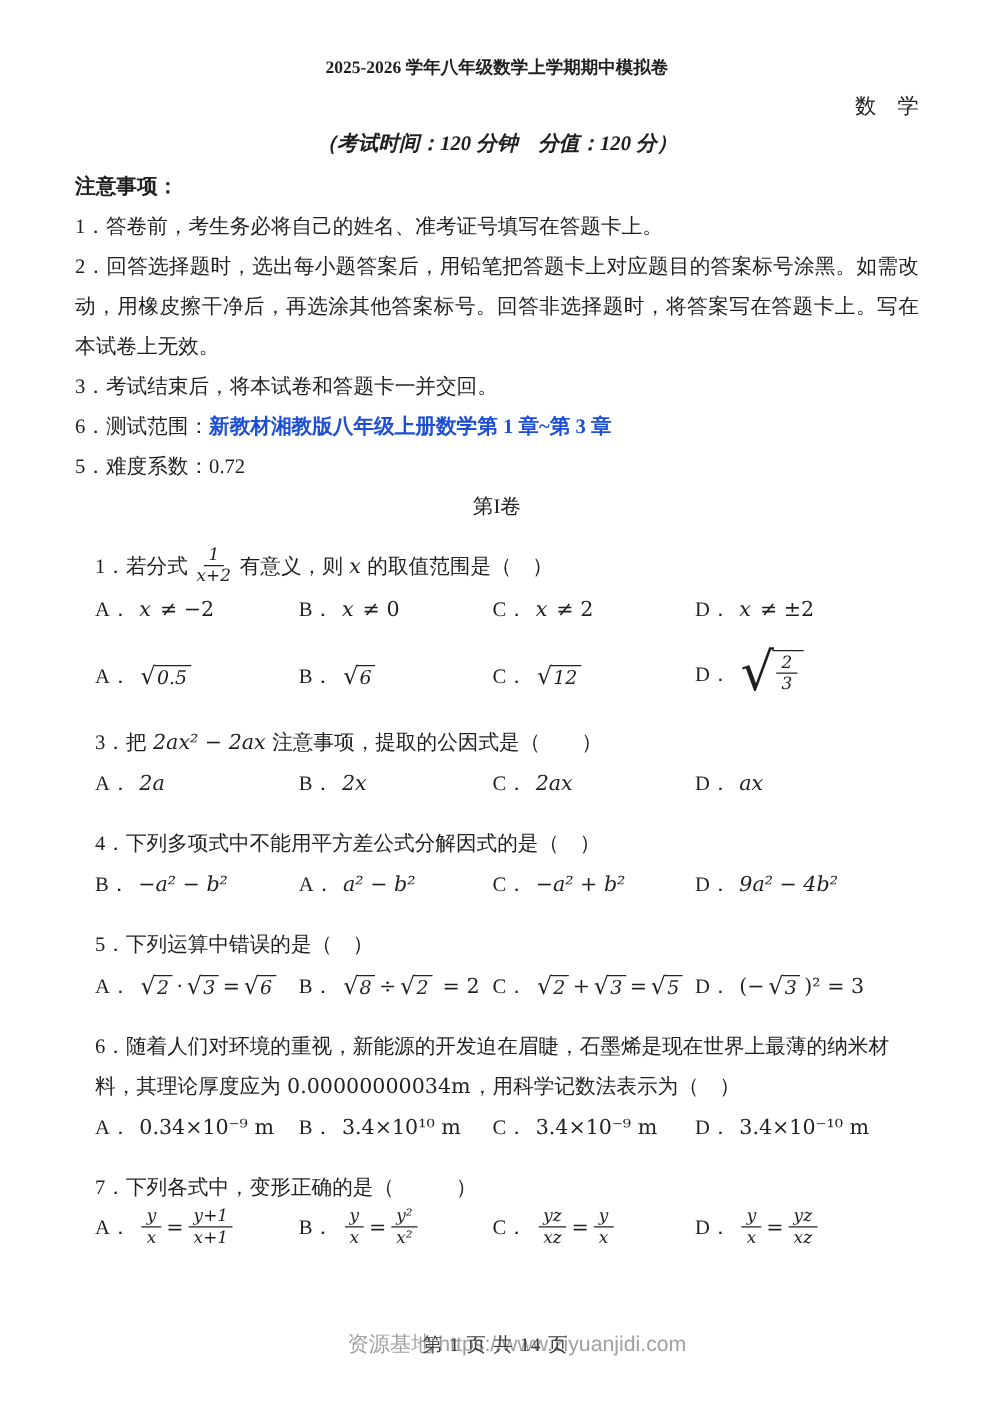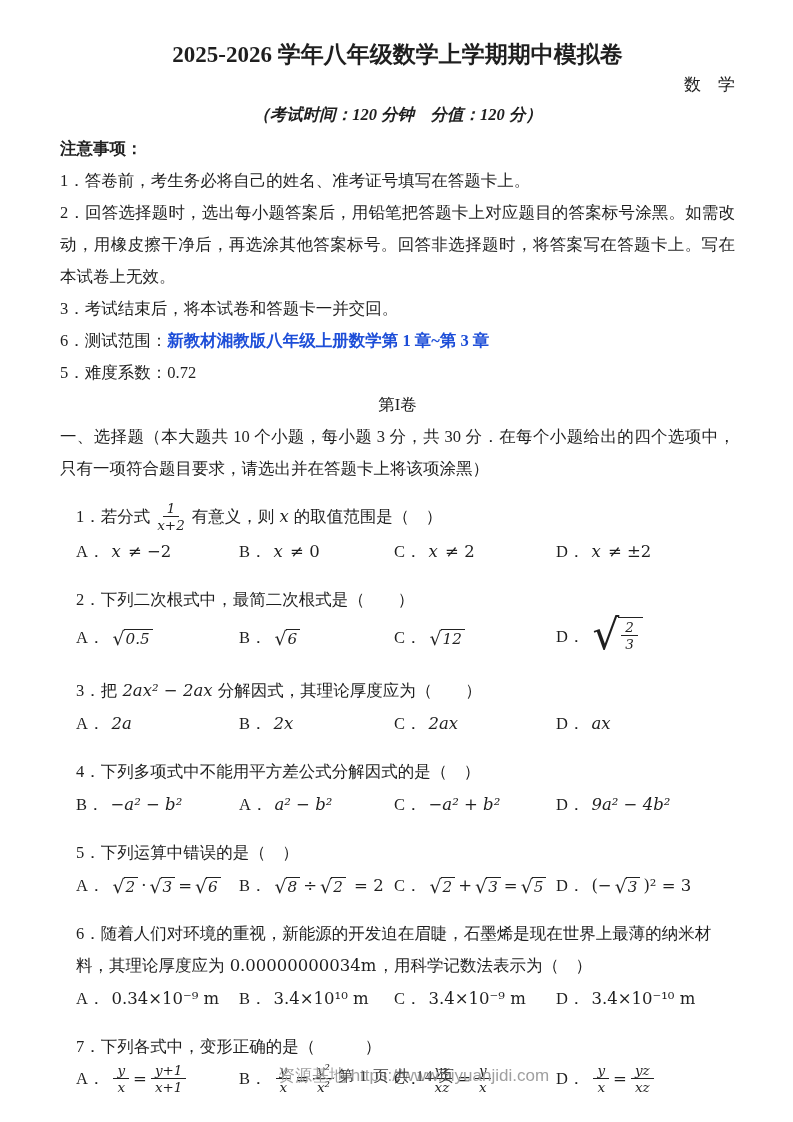--- a/index.html
+++ b/index.html
@@ -1,21 +1,21 @@
 <!DOCTYPE html>
 <html><head>
 <meta charset="utf-8">
 <style>
   html,body { margin:0; padding:0; background:#ffffff; }
   .page {
     position:relative; width:793px; height:1122px; background:#ffffff;
     font-family:"Liberation Serif","DejaVu Serif",serif; color:#1f1f1f; overflow:hidden;
   }
   .content { padding:42px 58px 0 60px; font-size:16.5px; }
-  .title   { text-align:center; font-weight:bold; font-size:23px; line-height:25px; margin-bottom:6px; }
+  .title   { text-align:center; font-weight:bold; font-size:14px; line-height:25px; margin-bottom:6px; }
   .subject { text-align:right; font-size:17px; line-height:24px; margin-bottom:6px; }
   .examinfo{ text-align:center; font-weight:bold; font-size:16.5px; line-height:24px; margin-bottom:6px;font-style:italic; }
   .noteshead { font-weight:bold; line-height:32px; }
   .note { margin:0; line-height:32px; }
   .just { text-align:justify; }
   .red  { color:#1d4ed8; font-weight:bold; }
   .volume { text-align:center; line-height:32px; }
   .question { margin:16px; }
   .stem { line-height:32px; }
   .options { display:grid; grid-template-columns:163px 155px 162px 1fr; align-items:center; margin:1px 0 5px; min-height:32px; }
@@ -52,37 +52,35 @@
     <div class="examinfo">（考试时间：120 分钟　分值：120 分）</div>
 
     <div class="noteshead">注意事项：</div>
     <p class="note">1．答卷前，考生务必将自己的姓名、准考证号填写在答题卡上。</p>
     <p class="note just">2．回答选择题时，选出每小题答案后，用铅笔把答题卡上对应题目的答案标号涂黑。如需改动，用橡皮擦干净后，再选涂其他答案标号。回答非选择题时，将答案写在答题卡上。写在本试卷上无效。</p>
     <p class="note">3．考试结束后，将本试卷和答题卡一并交回。</p>
     <p class="note"><span>6．测试范围：</span><span class="red">新教材湘教版八年级上册数学第 1 章~第 3 章</span></p>
     <p class="note">5．难度系数：0.72</p>
 
     <div class="volume">第I卷</div>
-    <p class="note just">一、选择题（本大题共 10 个小题，每小题 3 分，共 30 分．在每个小题给出的四个选项中，只有一项符合题目要求，请选出并在答题卡上将该项涂黑）</p>
 
     <div>
         <div class="question">
           <div class="stem"><span class="seg-tx">1．若分式</span><span class="fr">
               <span class="fnum">1</span>
               <span class="fden">x+2</span>
             </span><span class="seg-tx">有意义，则 </span><span class="seg-m">x</span><span class="seg-tx"> 的取值范围是（　）</span></div>
           <div class="options">
             <span class="opt"><span class="optlabel">A．</span><span class="seg-m">x</span><span class="seg-mu"> ≠ −2</span></span>
             <span class="opt"><span class="optlabel">B．</span><span class="seg-m">x</span><span class="seg-mu"> ≠ 0</span></span>
             <span class="opt"><span class="optlabel">C．</span><span class="seg-m">x</span><span class="seg-mu"> ≠ 2</span></span>
             <span class="opt"><span class="optlabel">D．</span><span class="seg-m">x</span><span class="seg-mu"> ≠ ±2</span></span>
           </div>
         </div>
         <div class="question">
-          <div class="stem"><span class="seg-tx">2．下列二次根式中，最简二次根式是（　　）</span></div>
           <div class="options">
             <span class="opt"><span class="optlabel">A．</span><span class="sq">
                 <span class="rad">√</span>
                 <span class="rc">0.5</span>
               </span></span>
             <span class="opt"><span class="optlabel">B．</span><span class="sq">
                 <span class="rad">√</span>
                 <span class="rc">6</span>
               </span></span>
             <span class="opt"><span class="optlabel">C．</span><span class="sq">
@@ -92,21 +90,21 @@
             <span class="opt"><span class="optlabel">D．</span><span class="sq big">
                 <span class="rad">√</span>
                 <span class="rc"><span class="fr">
                     <span class="fnum">2</span>
                     <span class="fden">3</span>
                   </span></span>
               </span></span>
           </div>
         </div>
         <div class="question">
-          <div class="stem"><span class="seg-tx">3．把 </span><span class="seg-m">2ax² − 2ax</span><span class="seg-tx"> 分解因式，其理论厚度应为（　　）</span></div>
+          <div class="stem"><span class="seg-tx">3．把 </span><span class="seg-m">2ax² − 2ax</span><span class="seg-tx"> 注意事项，提取的公因式是（　　）</span></div>
           <div class="options">
             <span class="opt"><span class="optlabel">A．</span><span class="seg-m">2a</span></span>
             <span class="opt"><span class="optlabel">B．</span><span class="seg-m">2x</span></span>
             <span class="opt"><span class="optlabel">C．</span><span class="seg-m">2ax</span></span>
             <span class="opt"><span class="optlabel">D．</span><span class="seg-m">ax</span></span>
           </div>
         </div>
         <div class="question">
           <div class="stem"><span class="seg-tx">4．下列多项式中不能用平方差公式分解因式的是（　）</span></div>
           <div class="options">

